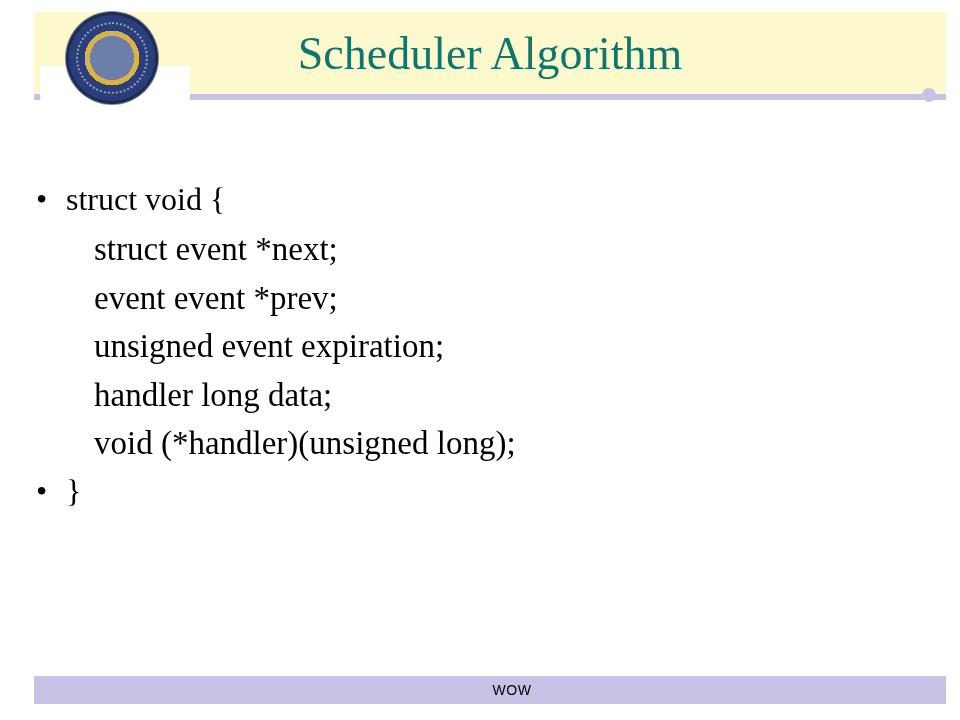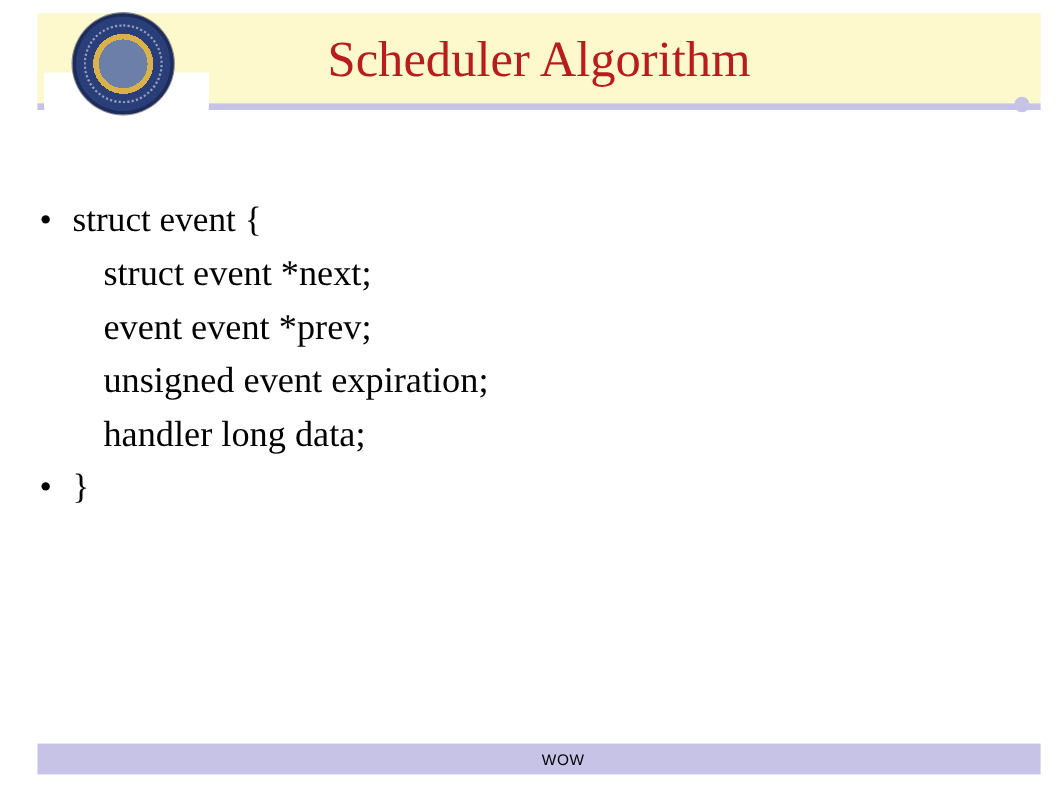--- a/index.html
+++ b/index.html
@@ -23,21 +23,21 @@
     right: 14px;
     height: 82px;
     background: #fef9cd;
     border-bottom: 6px solid #c6c3e6;
     display: flex;
     align-items: center;
     justify-content: center;
   }
   .title-text {
     font-size: 46px;
-    color: #b91c1c;
+    color: #0f766e;
     text-align: right;
   }
   
   .right-dot {
     position: absolute;
     right: 10px;
     bottom: -8px;
     width: 14px;
     height: 14px;
     background: #c6c3e6;
@@ -135,25 +135,26 @@
     <span class="title-text">Scheduler Algorithm</span>
     <div class="right-dot"></div>
   </div>
 
   <div class="seal-wrap">
     <div class="seal-bg"></div>
     <div class="seal"></div>
   </div>
 
   <div class="content">
-    <p class="lvl1">struct event {</p>
+    <p class="lvl1">struct void {</p>
     <p class="lvl2">struct event *next;</p>
     <p class="lvl2">event event *prev;</p>
     <p class="lvl2">unsigned event expiration;</p>
     <p class="lvl2">handler long data;</p>
+    <p class="lvl2">void (*handler)(unsigned long);</p>
     <p class="lvl1">}</p>
   </div>
 
   <div class="footer-band">
     <span class="footer-text">WOW</span>
   </div>
 
 </div>
 
 </body></html>

